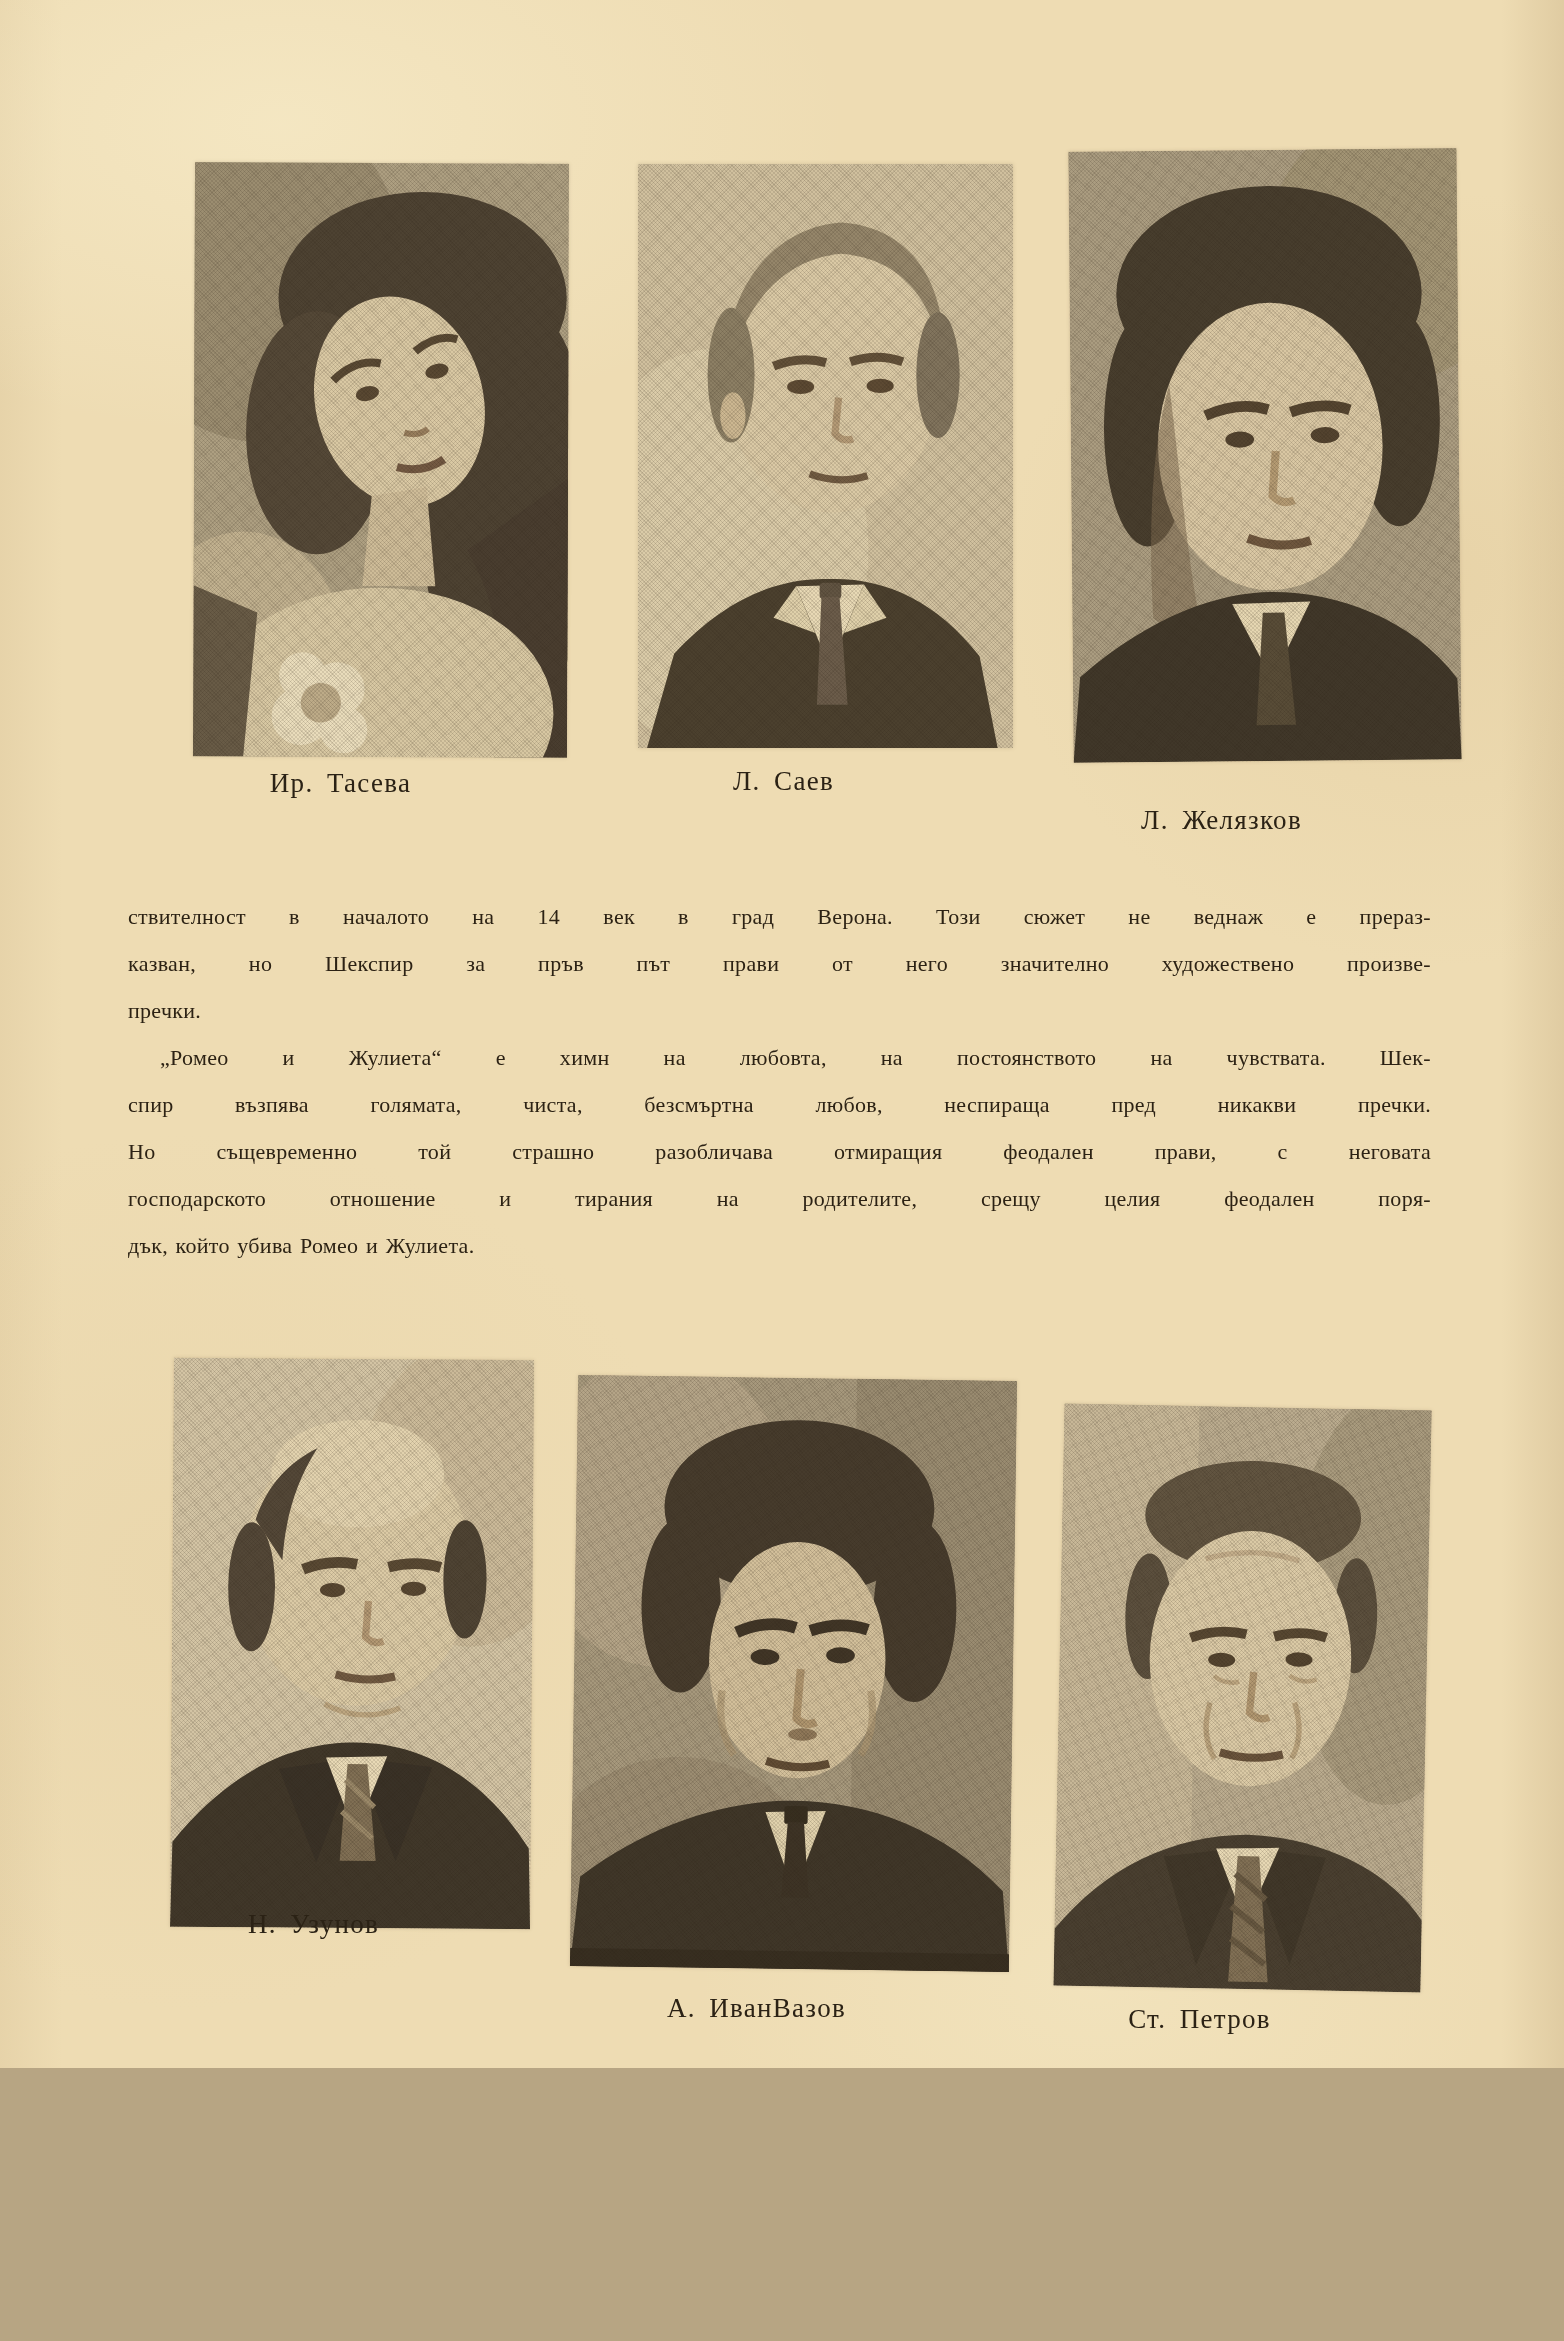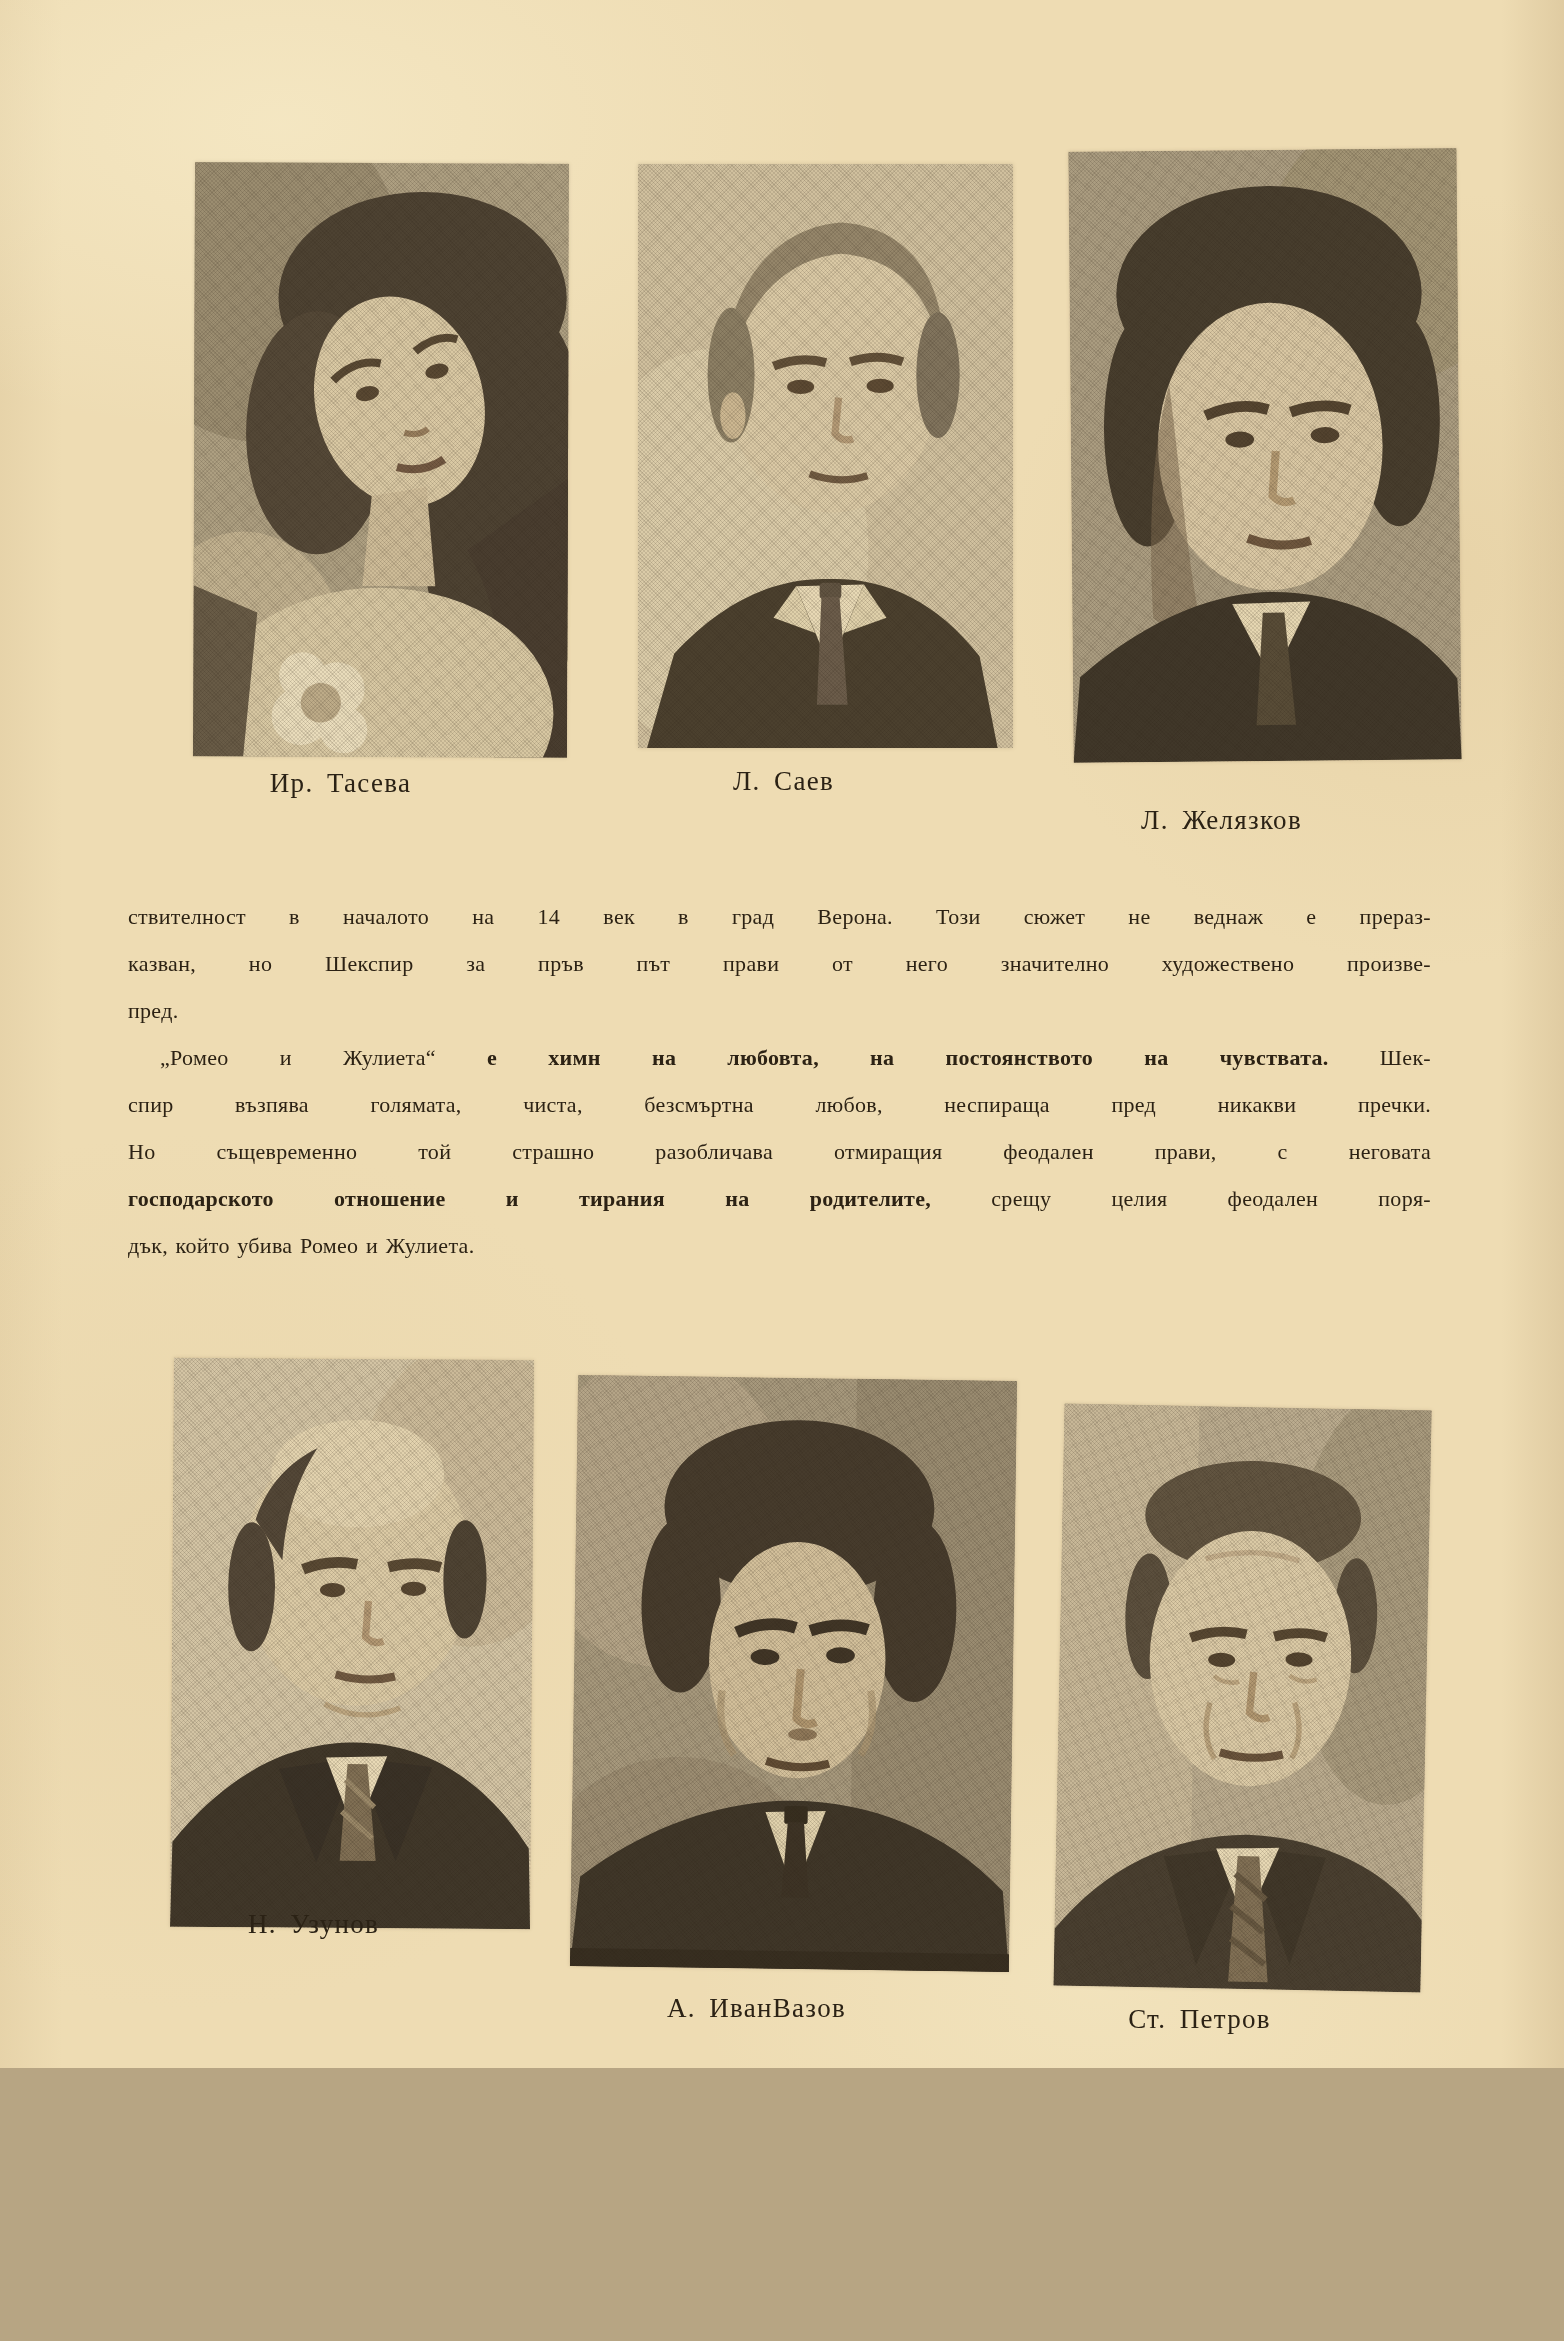--- a/index.html
+++ b/index.html
@@ -43,21 +43,21 @@
   .c5{left:600px;top:1993px;}
   .c6{left:1043px;top:2004px;}
   .bodytext{
     position:absolute;left:128px;top:893px;width:1303px;
     font-size:22px;line-height:47px;letter-spacing:0.3px;word-spacing:1.8px;
     color:#2c2214;
   }
   .jline{text-align:justify;text-align-last:justify;height:47px;overflow:visible;}
   .jline.lastline{text-align-last:left;}
   .jline.indent{text-indent:32px;}
-  .bld{font-weight:700;}
+  .bld{font-weight:400;}
   .pageno{
     position:absolute;left:542px;top:2056px;width:358px;text-align:center;
     font-size:41px;font-weight:700;word-spacing:21.5px;color:#241c10;letter-spacing:1.8px;
   }
   .stamp{
     position:absolute;left:1336px;top:2186px;width:215px;text-align:center;
     color:#ecdfba;font-weight:700;line-height:1;
     transform:rotate(-1deg);
   }
   .stamp .sig{
@@ -154,21 +154,21 @@
     </svg>
   </figure>
 
   <div class="caption c1">Ир. Тасева</div>
   <div class="caption c2">Л. Саев</div>
   <div class="caption c3">Л. Желязков</div>
 
   <div class="bodytext">
     <div class="jline"><span>ствителност в началото на 14 век в град Верона. Този сюжет не веднаж е прераз-</span></div>
     <div class="jline"><span>казван, но Шекспир за пръв път прави от него значително художествено произве-</span></div>
-    <div class="jline lastline"><span>пред.</span></div>
+    <div class="jline lastline"><span>пречки.</span></div>
     <div class="jline indent"><span>„Ромео и Жулиета“ </span><span class="bld">е химн на любовта, на постоянството на чувствата.</span><span> Шек-</span></div>
     <div class="jline"><span>спир възпява голямата, чиста, безсмъртна любов, неспираща пред никакви пречки.</span></div>
     <div class="jline"><span>Но същевременно той страшно разобличава отмиращия феодален прави, с неговата</span></div>
     <div class="jline"><span class="bld">господарското отношение и тирания на родителите,</span><span> срещу целия феодален поря-</span></div>
     <div class="jline lastline"><span>дък, който убива Ромео и Жулиета.</span></div>
   </div>
 
   <figure class="photo p4">
     <svg viewBox="0 0 400 635" preserveAspectRatio="none">
       <rect width="400" height="635" fill="#cfc1a2"></rect>

